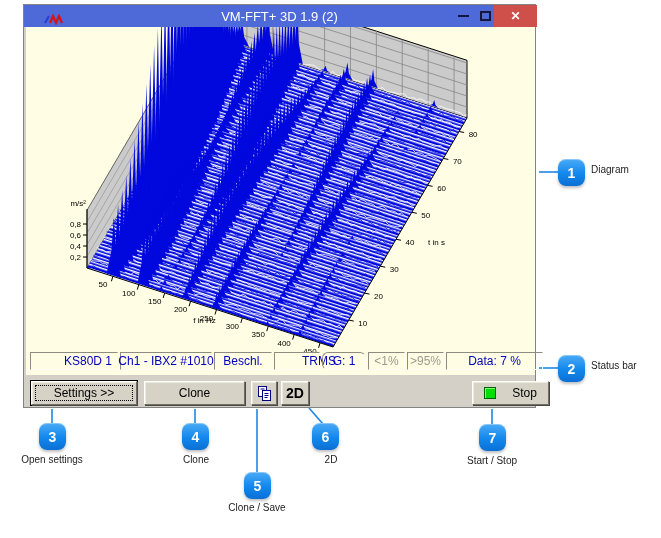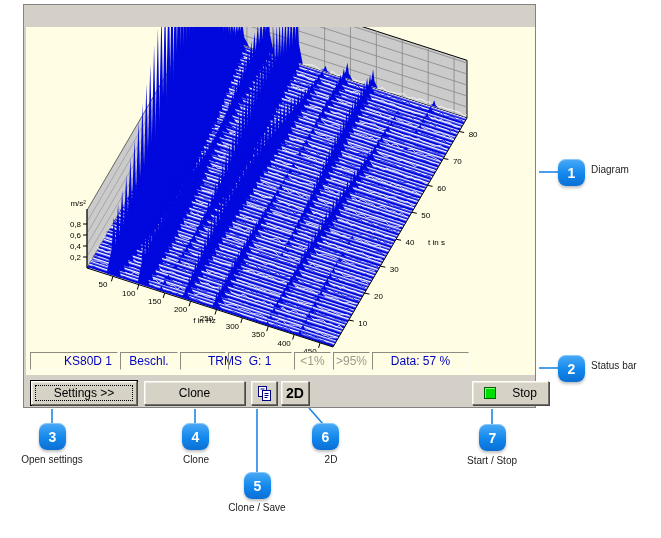--- a/index.html
+++ b/index.html
@@ -79,20 +79,38 @@
     <line class="cline" x1="539" y1="172" x2="559" y2="172" stroke-width="1.6" stroke="#1e88e5"></line>
     <line class="cline" x1="539" y1="368" x2="559" y2="368" stroke-width="1.6" stroke="#1e88e5"></line>
     <line class="cline" x1="52" y1="409" x2="52" y2="424" stroke-width="1.6" stroke="#1e88e5"></line>
     <line class="cline" x1="195" y1="409" x2="195" y2="424" stroke-width="1.6" stroke="#1e88e5"></line>
     <line class="cline" x1="257" y1="409" x2="257" y2="473" stroke-width="1.6" stroke="#1e88e5"></line>
     <line class="cline" x1="309" y1="408" x2="323" y2="424" stroke-width="1.6" stroke="#1e88e5"></line>
     <line class="cline" x1="492" y1="409" x2="492" y2="425" stroke-width="1.6" stroke="#1e88e5"></line>
   </svg>
 
   <div class="window">
+    <div class="titlebar">
+      <span class="appicon">
+        <svg width="24" height="11" viewBox="0 0 24 11">
+          <line x1="2" y1="9" x2="6" y2="2" stroke="#2a3bdc" stroke-width="2"></line>
+          <path d="M7,9 L10,2 L13,9 L16,2 L19,9" fill="none" stroke="#d41414" stroke-width="2.2"></path>
+        </svg>
+      </span>
+      <div class="title">VM-FFT+ 3D 1.9 (2)</div>
+      <div class="winbtn min">
+        <span class="minglyph"></span>
+      </div>
+      <div class="winbtn max">
+        <span class="maxglyph"></span>
+      </div>
+      <div class="winbtn close">
+        <span>✕</span>
+      </div>
+    </div>
 
     <div class="client">
       <svg id="chart-svg" width="509" height="326" viewBox="26 27 509 326">
           <defs>
             <pattern id="hz" width="7" height="7" patternUnits="userSpaceOnUse" patternTransform="rotate(18)">
               <rect width="7" height="7" fill="#ffffff"></rect>
               <rect y="0.5" width="7" height="2.6" fill="#0008dd"></rect>
               <rect y="4.3" width="7" height="1.7" fill="#0008dd"></rect>
             </pattern>
           </defs>
@@ -518,26 +536,27 @@
             <text x="457.3529411764706" y="164.41176470588235" text-anchor="middle">70</text>
             <line x1="459.11764705882354" y1="131.47058823529412" x2="464.11764705882354" y2="132.47058823529412" stroke="#000" stroke-width="1"></line>
             <text x="473.11764705882354" y="137.47058823529412" text-anchor="middle">80</text>
             <text x="428.05882352941177" y="245.23529411764707" text-anchor="start">t in s</text>
           </g>
         </svg>
     </div>
 
     <div class="statusrow" id="status-row">
         <div class="scell" style="width: 88px; padding-left: 28px;">KS80D 1</div>
+        <div class="scell" style="width: 92px;">Ch1 - IBX2 #1010</div>
         <div class="scell" style="width: 58px;">Beschl.</div>
         <div class="scell" style="width: 37px; padding-left: 44px;">TRMS</div>
-        <div class="scell" style="width: 64px;">G: 1</div>
+        <div class="scell" style="width: 44px; border-radius: 6px;">G: 1</div>
         <div class="scell dis" style="width: 37px;">&lt;1%</div>
         <div class="scell dis" style="width: 37px;">&gt;95%</div>
-        <div class="scell" style="width: 97px;">Data: 57 %</div>
+        <div class="scell" style="width: 97px;">Data: 7 %</div>
       </div>
 
     <button class="btn default settings">
       <span class="focusring"></span>
       <span>Settings &gt;&gt;</span>
     </button>
     <button class="btn clone">
       <span>Clone</span>
     </button>
     <button class="btn copy">

